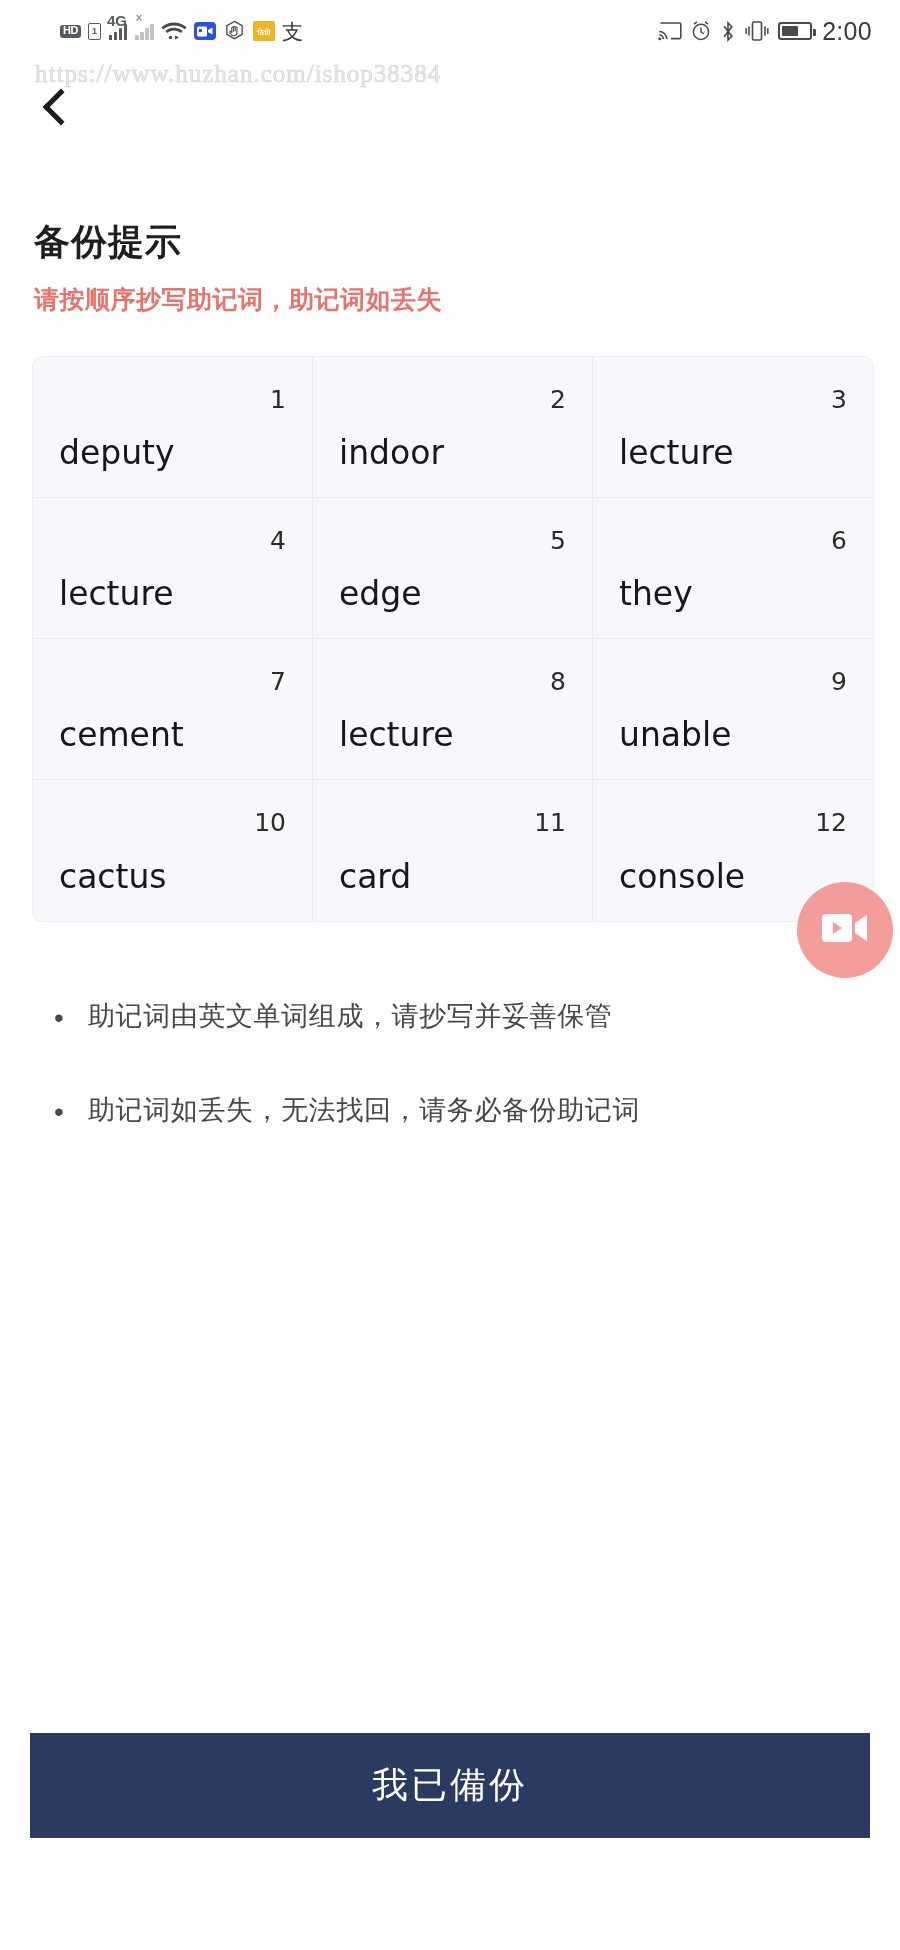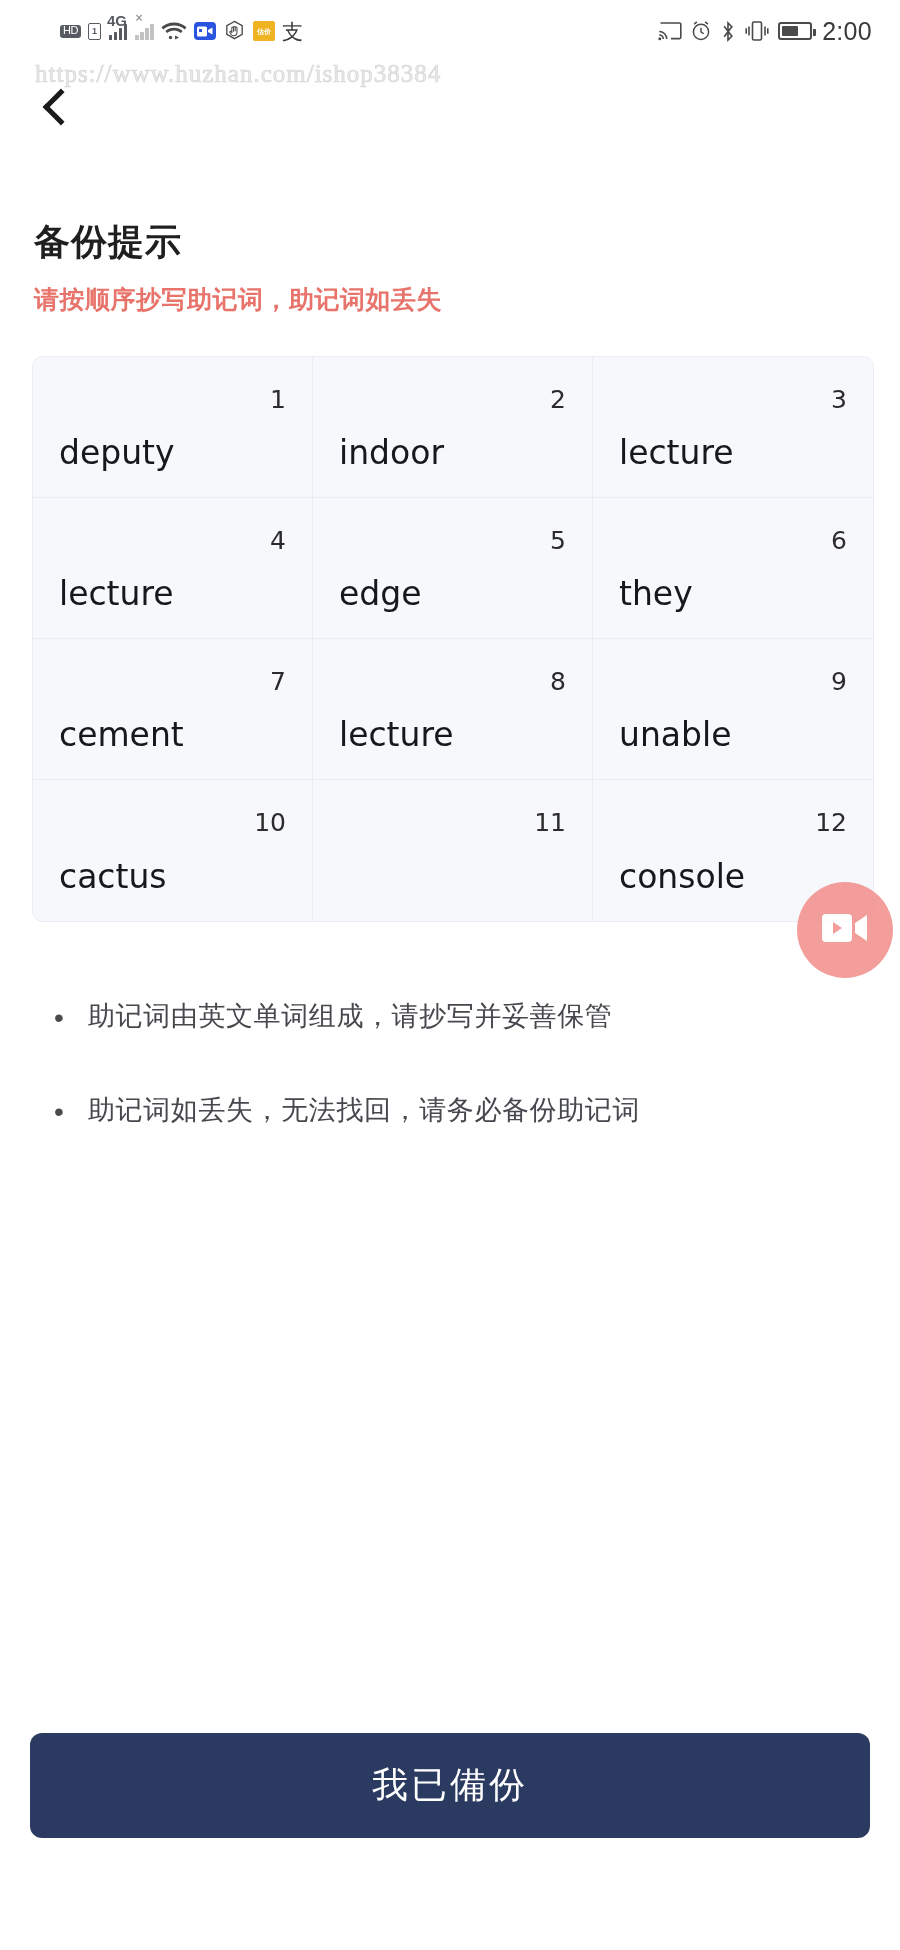--- a/index.html
+++ b/index.html
@@ -40,21 +40,21 @@
 
   .sb-icon {
     display: inline-flex;
     align-items: center;
     justify-content: center;
     color: #4a4a4a;
     line-height: 1;
   }
   .hd-badge {
     font-size: 11px;
-    font-weight: normal;
+    font-weight: bold;
     color: #ffffff;
     background: #555b60;
     border-radius: 3px;
     padding: 0 3px 2px 3px;
     letter-spacing: -0.5px;
     line-height: 1;
   }
   .sim-badge {
     width: 13px; height: 17px;
     border: 1.6px solid #555b60;
@@ -276,21 +276,21 @@
 
   
   .confirm-btn {
     position: absolute;
     left: 30px;
     top: 1733px;
     width: 840px;
     height: 105px;
     background: #2b3a61;
     border: none;
-    border-radius: 12px;
+    border-radius: 0;
     color: #ffffff;
     font-size: 36px;
     font-family: "Liberation Sans", "DejaVu Sans", sans-serif;
     letter-spacing: 3px;
     cursor: pointer;
   }
 </style>
 </head>
 <body>
 
@@ -424,20 +424,21 @@
     <div class="word-cell">
       <span class="word-index">9</span>
       <span class="word-text">unable</span>
     </div>
     <div class="word-cell">
       <span class="word-index">10</span>
       <span class="word-text">cactus</span>
     </div>
     <div class="word-cell">
       <span class="word-index">11</span>
+      <span class="word-text">card</span>
     </div>
     <div class="word-cell">
       <span class="word-index">12</span>
       <span class="word-text">console</span>
     </div>
   </div>
 
   <div class="fab-video">
     <span>
       <svg width="46" height="32" viewBox="0 0 46 32">

